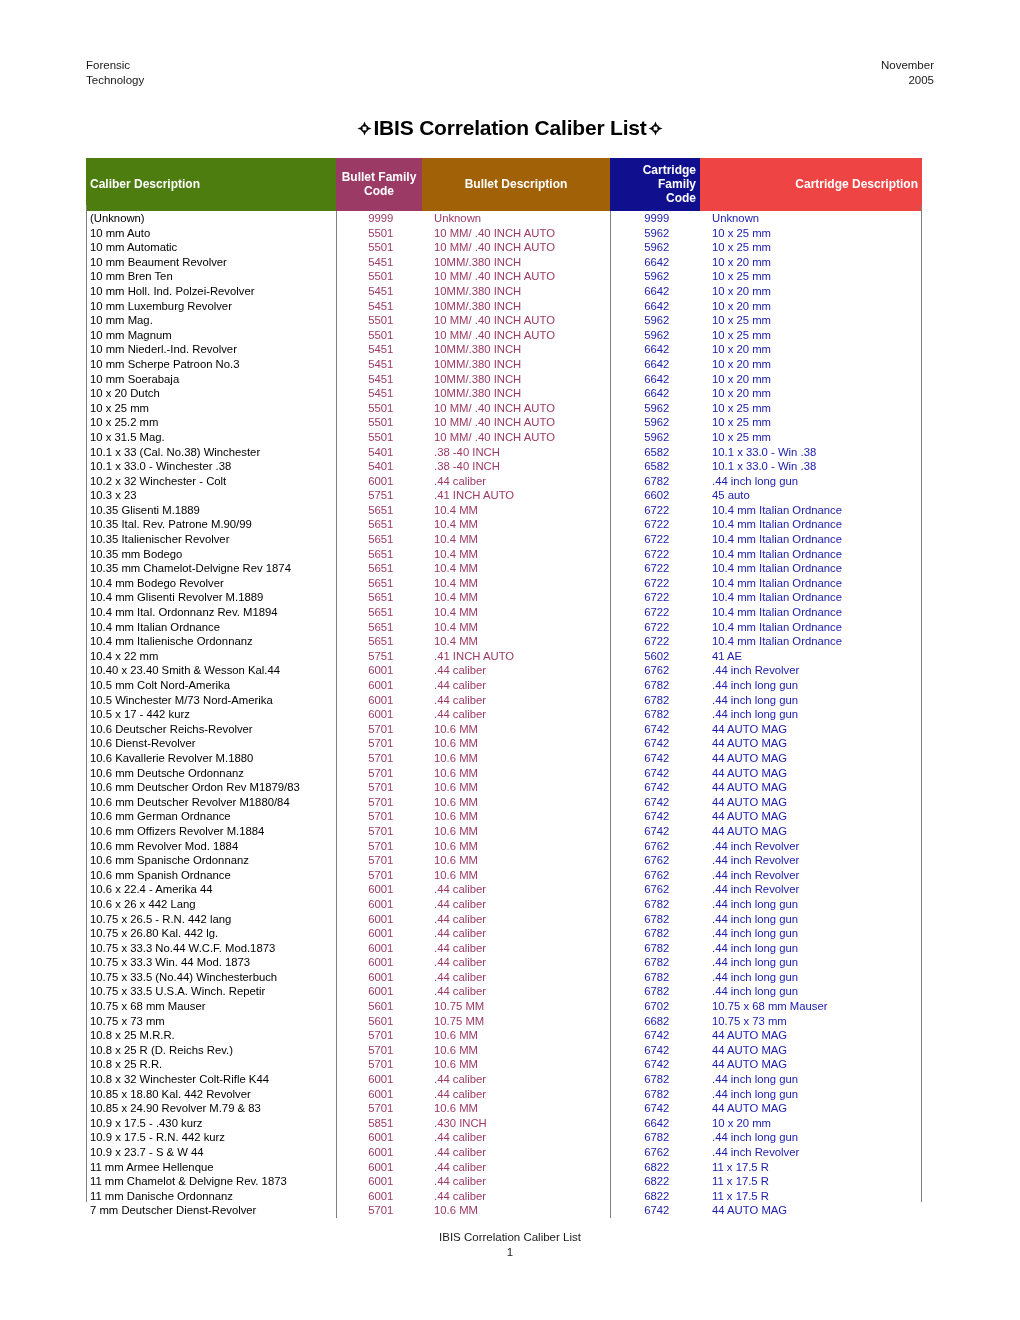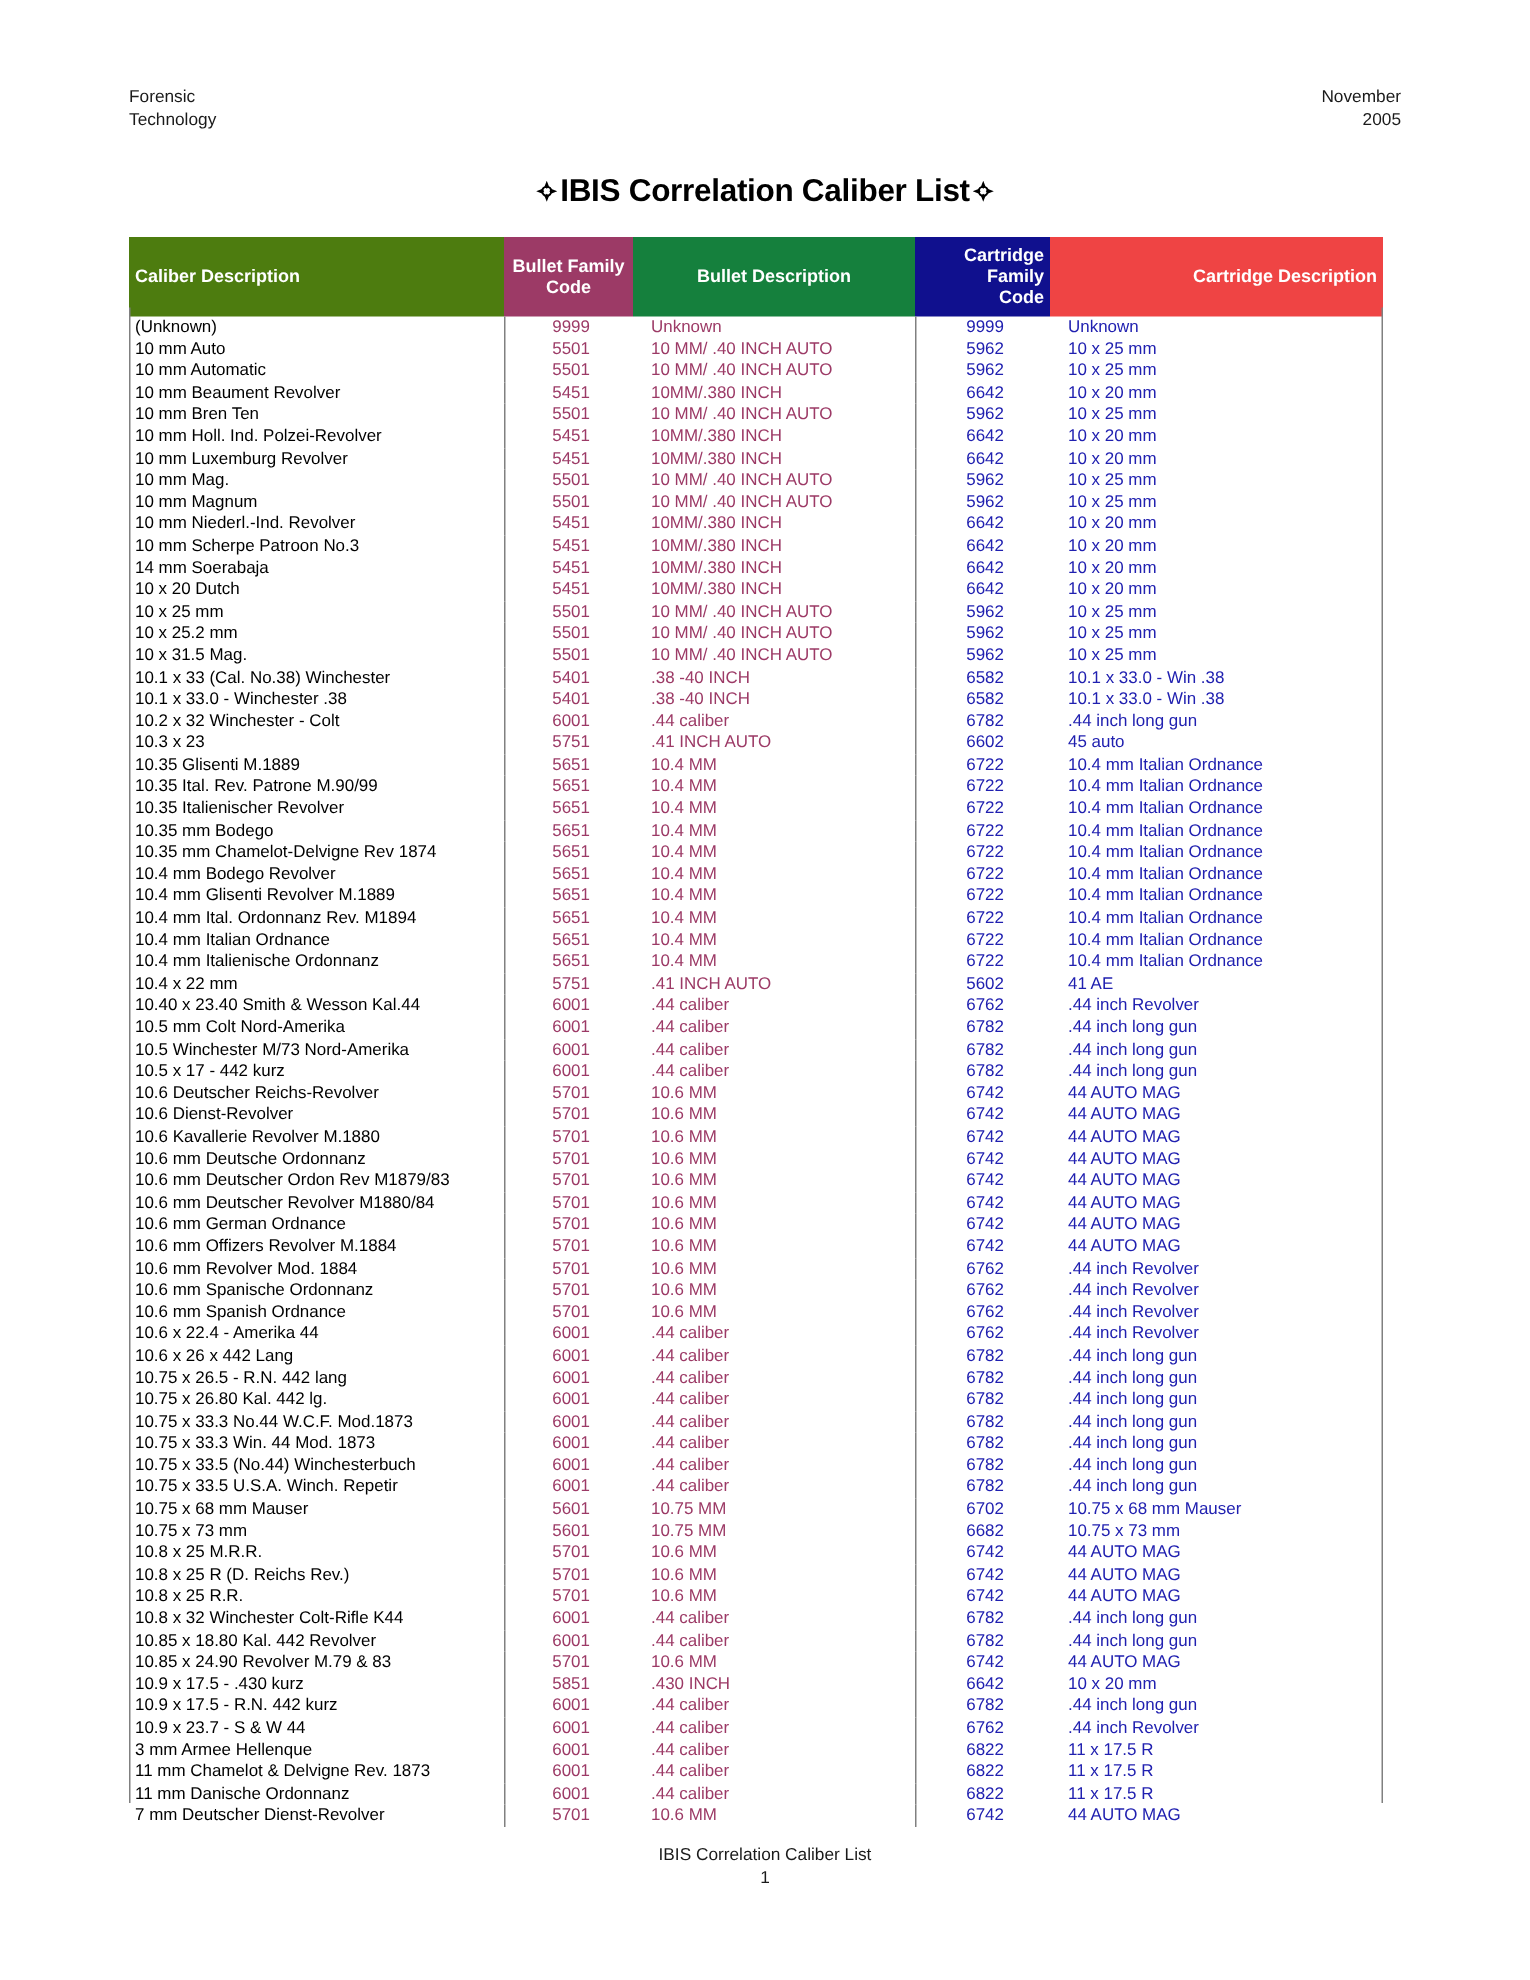--- a/index.html
+++ b/index.html
@@ -84,21 +84,21 @@
     font-size: 12px;
     font-weight: bold;
     color: #ffffff;
     padding: 5px 4px 6px 4px;
     vertical-align: middle;
     line-height: 14px;
     border: none;
   }
   th.h-desc  { background: #4d7c0f; text-align: left; }
   th.h-bfc   { background: #9C3A66; text-align: center; }
-  th.h-bdesc { background: #15803d; text-align: center; }
+  th.h-bdesc { background: #a16207; text-align: center; }
   th.h-cfc   { background: #10108E; text-align: right; }
   th.h-cdesc { background: #ef4444; text-align: right; }
 
   tbody td {
     padding: 0 0 0 3px;
     height: 14.6px;
     line-height: 14.6px;
     white-space: nowrap;
     overflow: hidden;
     font-size: 11.3px;
@@ -251,21 +251,21 @@
             <td class="d-cdesc">10 x 20 mm</td>
           </tr>
           <tr>
             <td class="d-desc">10 mm Scherpe Patroon No.3</td>
             <td class="d-bfc">5451</td>
             <td class="d-bdesc">10MM/.380 INCH</td>
             <td class="d-cfc">6642</td>
             <td class="d-cdesc">10 x 20 mm</td>
           </tr>
           <tr>
-            <td class="d-desc">14 mm Soerabaja</td>
+            <td class="d-desc">10 mm Soerabaja</td>
             <td class="d-bfc">5451</td>
             <td class="d-bdesc">10MM/.380 INCH</td>
             <td class="d-cfc">6642</td>
             <td class="d-cdesc">10 x 20 mm</td>
           </tr>
           <tr>
             <td class="d-desc">10 x 20 Dutch</td>
             <td class="d-bfc">5451</td>
             <td class="d-bdesc">10MM/.380 INCH</td>
             <td class="d-cfc">6642</td>
@@ -629,21 +629,21 @@
             <td class="d-cdesc">.44 inch long gun</td>
           </tr>
           <tr>
             <td class="d-desc">10.9 x 23.7 - S &amp; W 44</td>
             <td class="d-bfc">6001</td>
             <td class="d-bdesc">.44 caliber</td>
             <td class="d-cfc">6762</td>
             <td class="d-cdesc">.44 inch Revolver</td>
           </tr>
           <tr>
-            <td class="d-desc">3 mm Armee Hellenque</td>
+            <td class="d-desc">11 mm Armee Hellenque</td>
             <td class="d-bfc">6001</td>
             <td class="d-bdesc">.44 caliber</td>
             <td class="d-cfc">6822</td>
             <td class="d-cdesc">11 x 17.5 R</td>
           </tr>
           <tr>
             <td class="d-desc">11 mm Chamelot &amp; Delvigne Rev. 1873</td>
             <td class="d-bfc">6001</td>
             <td class="d-bdesc">.44 caliber</td>
             <td class="d-cfc">6822</td>

